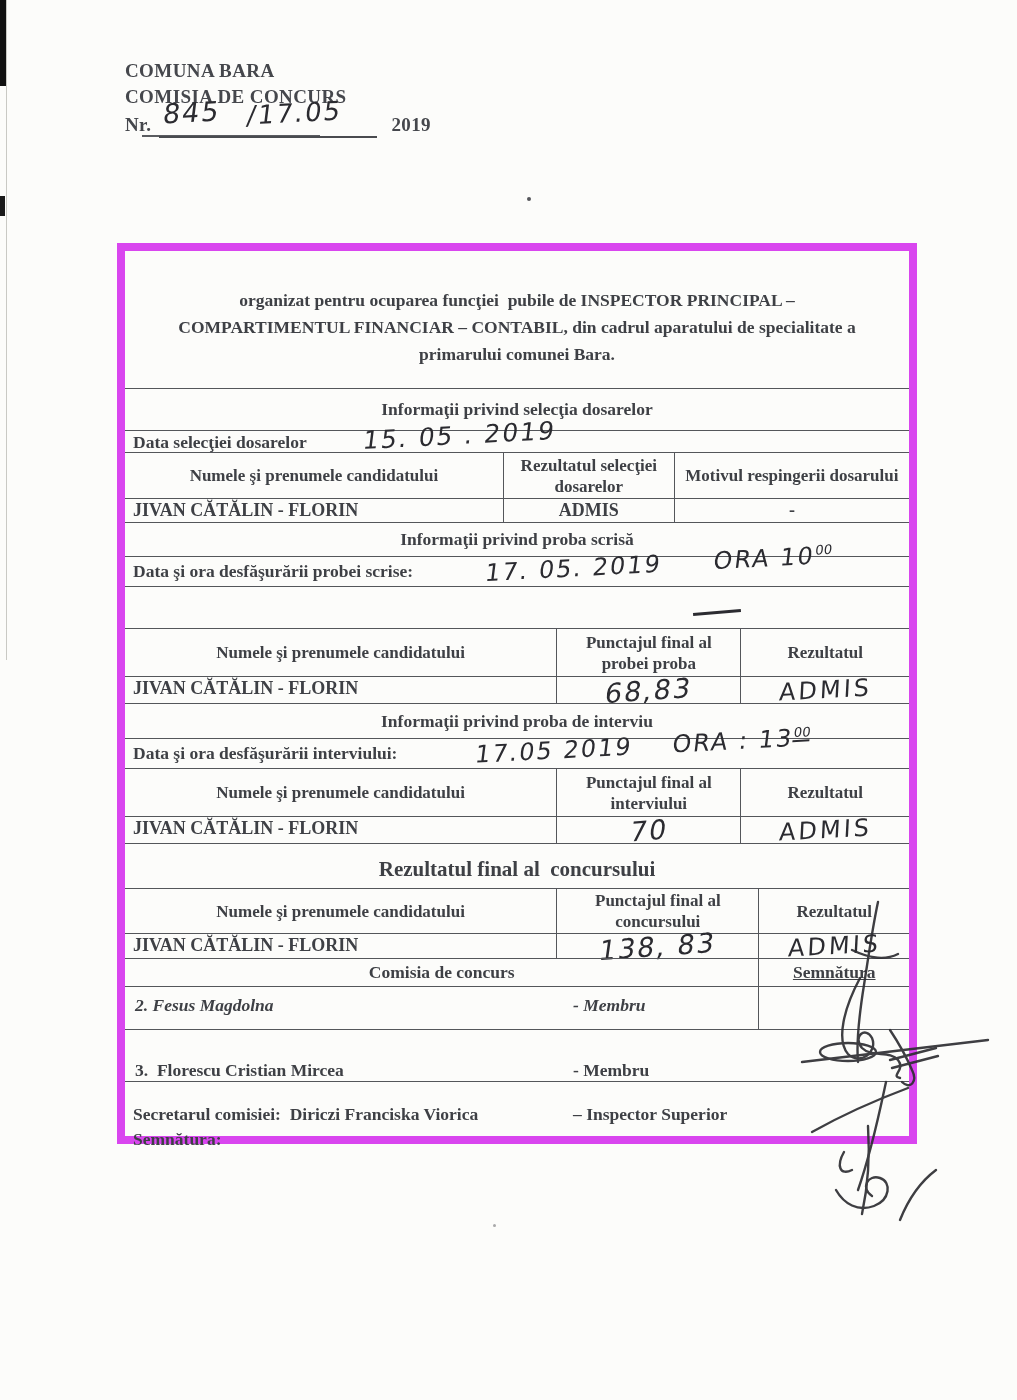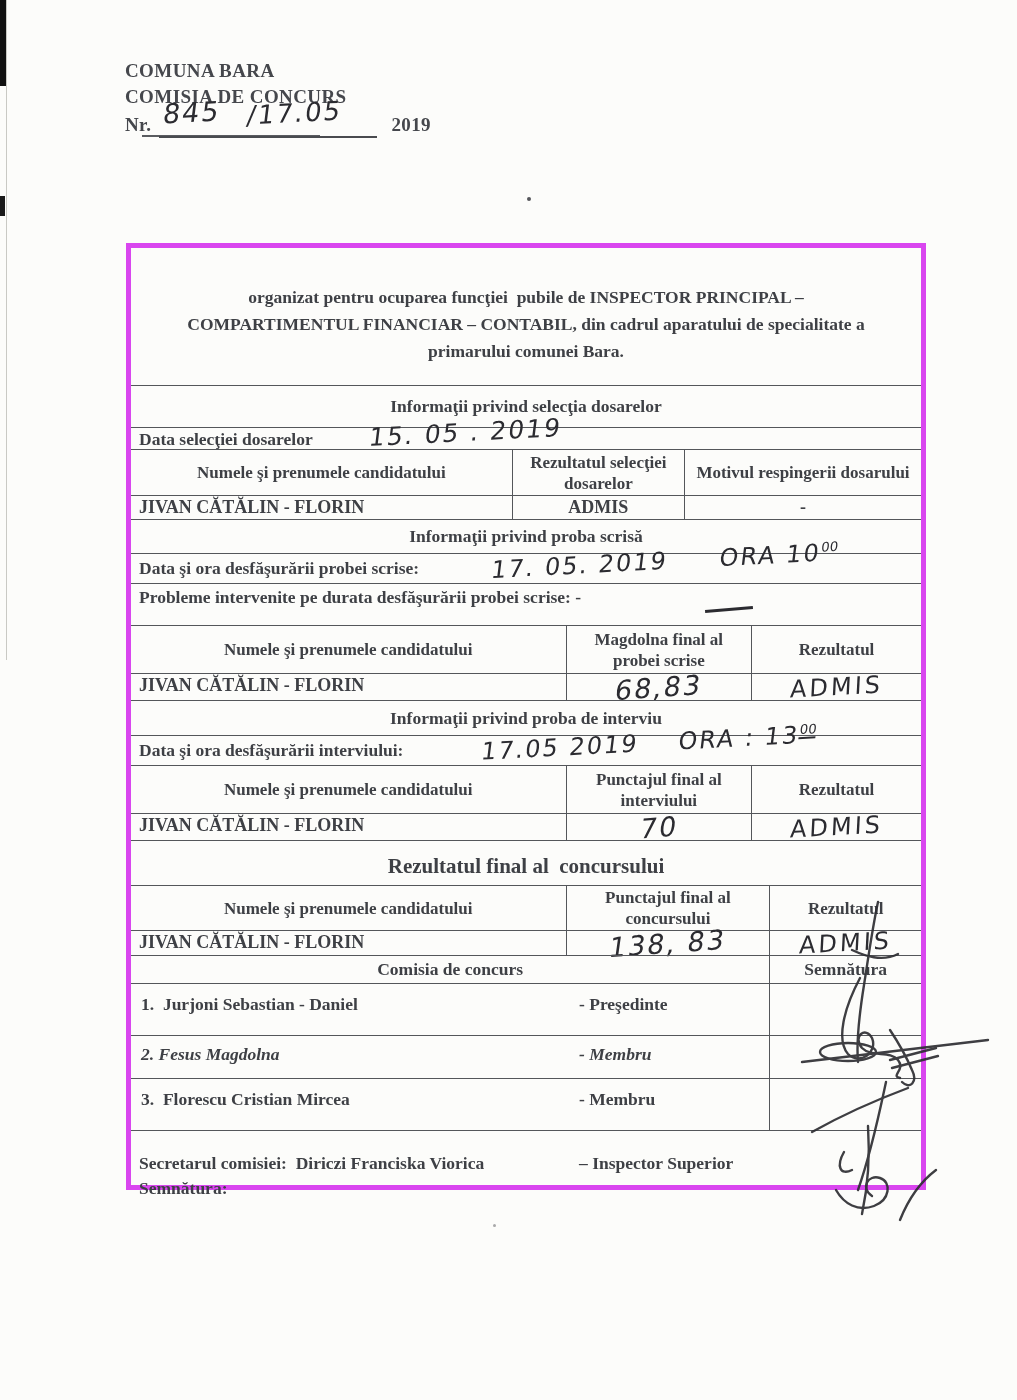--- a/index.html
+++ b/index.html
@@ -43,22 +43,22 @@
   .hw sup{font-size:.55em;letter-spacing:0;}
   .sup-underline{border-bottom:2px solid #2b2b30;}
 
   
   .title-wrap{position:absolute;left:120px;top:190px;width:850px;text-align:center;}
   .doc-title{display:inline-block;font-size:21px;letter-spacing:.6px;color:#3a3c41;
     border-bottom:3px solid #3a3c41;padding-bottom:2px;}
 
   
   .doc-table{
-    position:absolute;left:126px;top:243px;width:800px;
-    border:5px solid #d946ef;
+    position:absolute;left:117px;top:243px;width:800px;
+    border:8px solid #d946ef;
     box-sizing:border-box;
     background:transparent;
   }
   .row{position:relative;display:flex;border-top:1.6px solid #54565a;box-sizing:border-box;align-items:stretch;}
   .row:first-child{border-top:none;}
   .cell{box-sizing:border-box;position:relative;}
   .cell + .cell{border-left:1.6px solid #54565a;}
   .center{display:flex;align-items:center;justify-content:center;text-align:center;}
   .keep-sp{white-space:pre-wrap;}
 
@@ -73,32 +73,32 @@
   .r-head{height:46px;font-size:17px;}
   .r-head2,.r-head3{height:48px;font-size:17px;}
   .r-head4{height:45px;font-size:17px;}
   .r-data{height:24px;font-size:18px;}
   .r-data2,.r-data3{height:27px;font-size:18px;}
   .r-data4{height:25px;font-size:18px;}
   .r-prob{height:42px;font-size:17.5px;}
   .r-comisia{height:28px;font-size:17.5px;}
   .r-m1{height:52px;}
   .r-m2{height:43px;}
-  .r-m3{height:52px;}
+  .r-m3{height:52px;align-items:flex-end;}
   .r-secretar{height:55px;font-size:17.5px;}
 
   .label-left{padding:1px 0 0 8px;}
   .head-cell{display:flex;align-items:center;justify-content:center;text-align:center;line-height:21px;padding:2px 6px;}
   .name-cell{padding:1px 0 0 8px;font-size:18px;}
 
   
   .w1a{width:48.2%;} .w2a{width:21.8%;} .w3a{width:30%;}
   .w1b{width:55%;}   .w2b{width:23.5%;} .w3b{width:21.5%;}
   .w1c{width:55%;}   .w2c{width:25.8%;} .w3c{width:19.2%;}
-  .wleft{width:80.8%;} .wright{width:19.2%;}
+  .wleft{width:80.8%;} .wright{width:19.2%;text-decoration:underline;}
 
   .member-cell{padding:10px 0 0 10px;font-size:17.5px;}
   .role{position:absolute;left:448px;top:10px;}
   .m2 .member-cell{padding-top:8px;font-style:italic;}
   .m2 .role{top:8px;}
 
   .secretar-inner{padding:4px 0 0 8px;line-height:25px;position:relative;width:100%;margin-top:16px;}
   .secretar-role{position:absolute;left:448px;top:4px;}
 
   
@@ -171,27 +171,26 @@
     </div>
 
     <div class="row r-sec2 center">Informaţii privind proba scrisă</div>
 
     <div class="row r-date2">
       <div class="label-left" style="padding-top:4px;">Data şi ora desfăşurării probei scrise:</div>
       <span class="hw hw-date2"><span>17. 05. 2019</span><span class="hw-gap"></span><span>ORA</span>&nbsp;<span>10</span><sup>00</sup></span>
     </div>
 
     <div class="row r-prob">
-      <div class="label-left" style="padding-top:3px;">Probleme intervenite pe durata desfăşurării probei scrise: -</div>
       <div class="hw-dash"></div>
     </div>
 
     <div class="row r-head2">
       <div class="cell w1b head-cell">Numele şi prenumele candidatului</div>
-      <div class="cell w2b head-cell">Magdolna final al probei scrise</div>
+      <div class="cell w2b head-cell">Punctajul final al probei proba</div>
       <div class="cell w3b head-cell">Rezultatul</div>
     </div>
 
     <div class="row r-data2">
       <div class="cell w1b name-cell">JIVAN CĂTĂLIN - FLORIN</div>
       <div class="cell w2b score-cell">
           <span class="hw hw-score">68,83</span>
         </div>
       <div class="cell w3b admis-cell">
           <span class="hw hw-admis">ADMIS</span>
@@ -237,27 +236,20 @@
       <div class="cell w3c admis-cell">
           <span class="hw hw-admis">ADMIS</span>
         </div>
     </div>
 
     <div class="row r-comisia">
       <div class="cell wleft center">Comisia de concurs</div>
       <div class="cell wright center">Semnătura</div>
     </div>
 
-    <div class="row r-m1">
-      <div class="cell wleft member-cell">
-        <span class="keep-sp">1.  Jurjoni Sebastian - Daniel</span>
-        <span class="role">- Preşedinte</span>
-      </div>
-      <div class="cell wright"></div>
-    </div>
 
     <div class="row r-m2 m2">
       <div class="cell wleft member-cell">
         <span class="keep-sp">2. Fesus Magdolna</span>
         <span class="role">- Membru</span>
       </div>
       <div class="cell wright"></div>
     </div>
 
     <div class="row r-m3">

